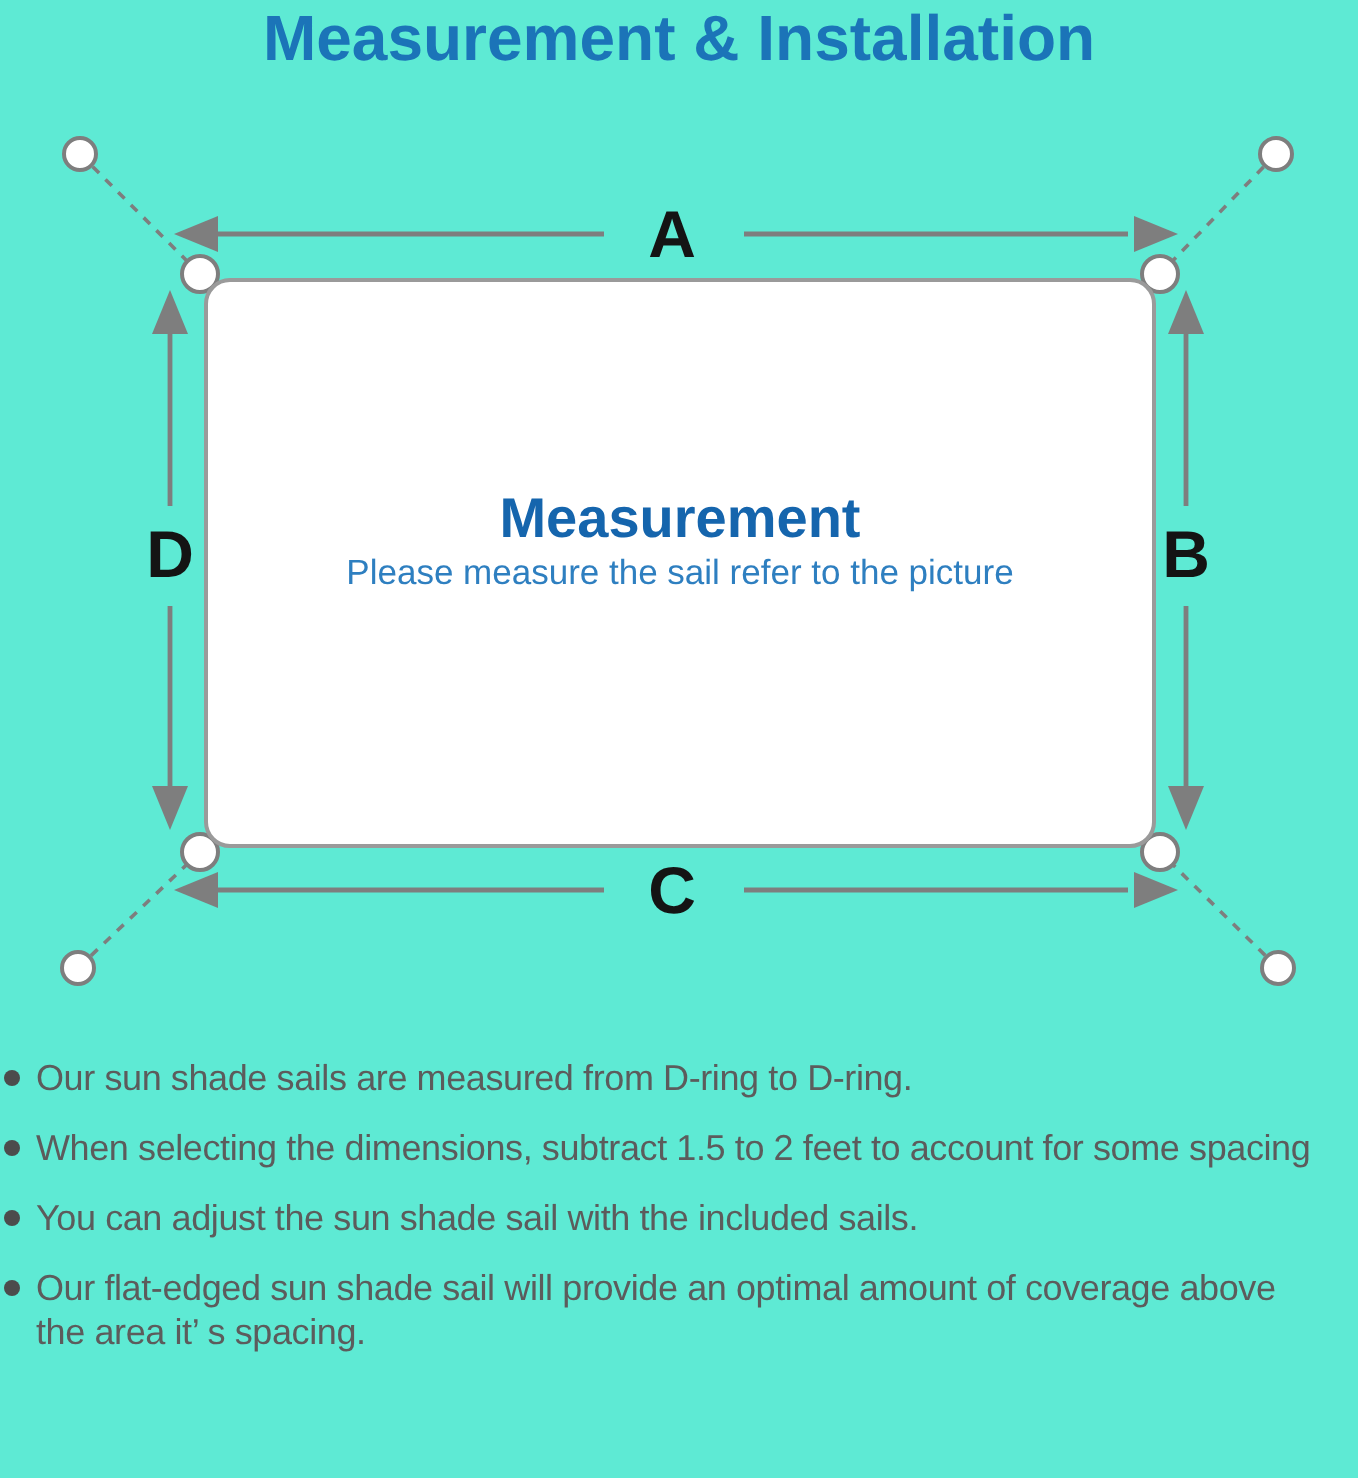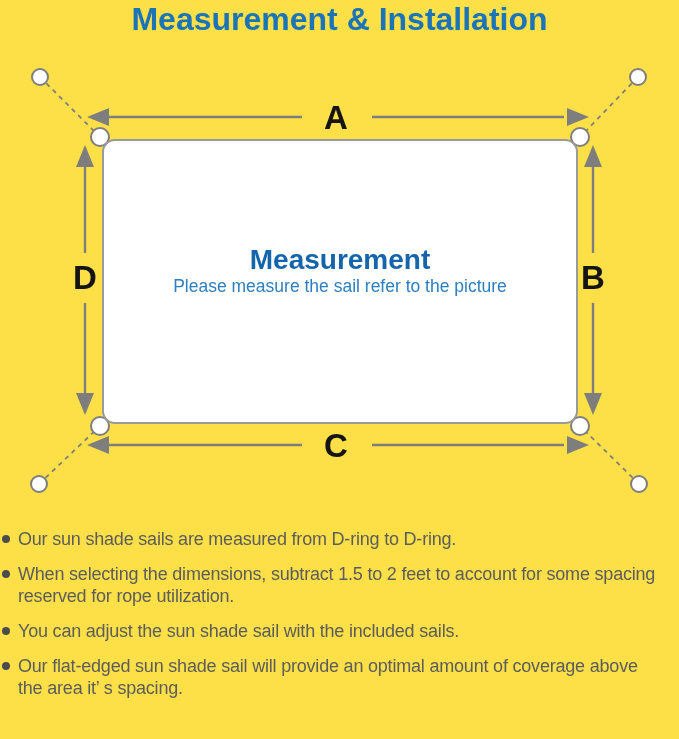--- a/index.html
+++ b/index.html
@@ -1,20 +1,20 @@
 <!DOCTYPE html>
 <html><head>
 <meta charset="utf-8">
 <style>
   html, body { margin: 0; padding: 0; background: #ffffff; }
   .page {
     position: relative;
     width: 679px;
     height: 739px;
-    background: #fde047;
+    background: #5eead4;
     overflow: hidden;
     font-family: "Liberation Sans", sans-serif;
   }
   .page-title {
     margin: 0;
     padding-top: 1px;
     text-align: center;
     font-size: 32px;
     font-weight: bold;
     color: #1b74b8;
@@ -148,21 +148,20 @@
       <li>
         <span class="dot"></span>
         <div>
           <div class="note-line">Our sun shade sails are measured from D-ring to D-ring.</div>
         </div>
       </li>
       <li>
         <span class="dot"></span>
         <div>
           <div class="note-line">When selecting the dimensions, subtract 1.5 to 2 feet to account for some spacing</div>
-          <div class="note-line">reserved for rope utilization.</div>
         </div>
       </li>
       <li>
         <span class="dot"></span>
         <div>
           <div class="note-line">You can adjust the sun shade sail with the included sails.</div>
         </div>
       </li>
       <li>
         <span class="dot"></span>

